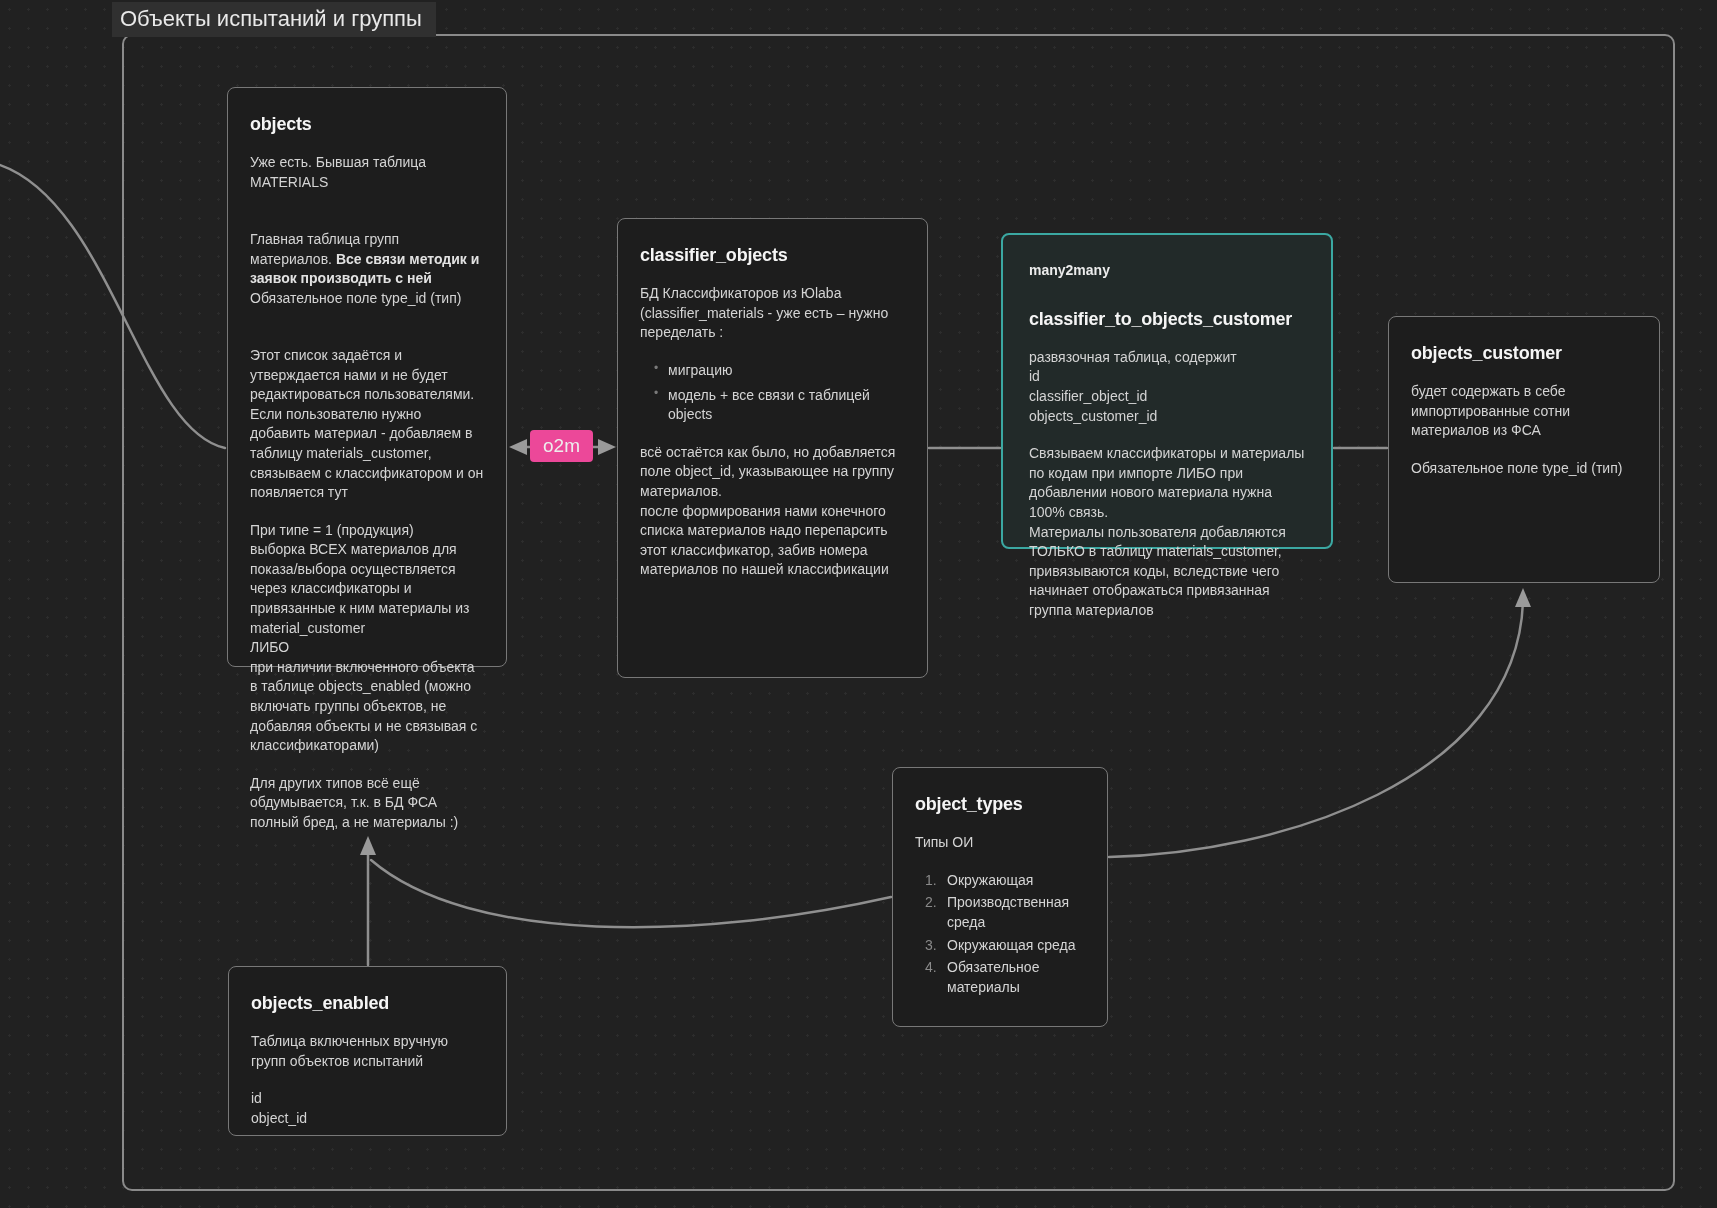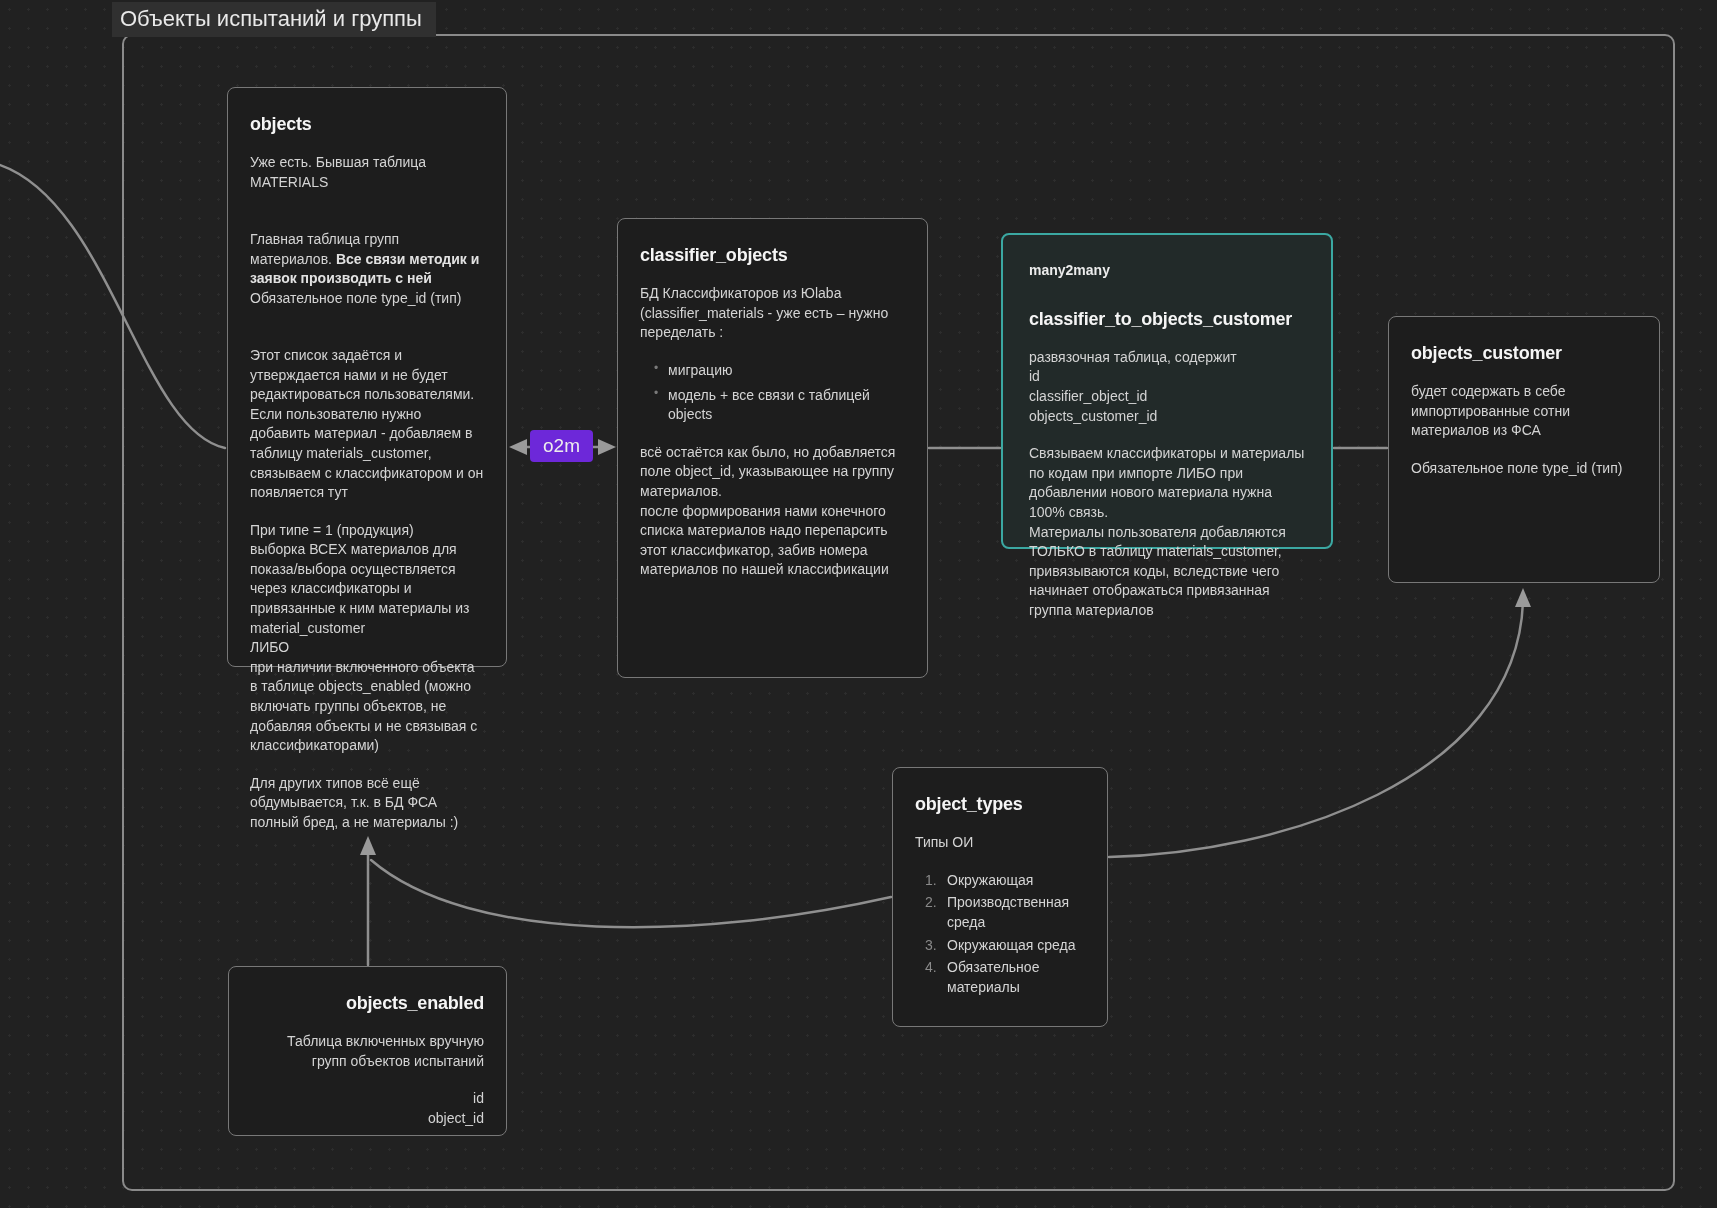--- a/index.html
+++ b/index.html
@@ -40,30 +40,30 @@
   .card.teal{border:2px solid #3ba8a2;background:#222a29;}
   .tag{font-weight:bold;font-size:14px;color:#ececec;margin:2px 0 26px;}
   ul.bullets{list-style:none;margin:0 0 18px;padding:0 0 0 14px;}
   ul.bullets li{position:relative;padding-left:14px;margin-bottom:5px;white-space:pre-line;}
   ul.bullets li::before{content:"•";position:absolute;left:0;top:-1px;color:#7a7a7a;font-size:12px;}
   ol.nums{list-style:none;margin:0;padding:0 0 0 10px;counter-reset:n;}
   ol.nums li{position:relative;padding-left:22px;margin-bottom:3px;counter-increment:n;}
   ol.nums li::before{content:counter(n) ".";position:absolute;left:0;color:#8a8a8a;}
   .edge-label{
     position:absolute;left:530px;top:430px;z-index:3;
-    background:#6d28d9;color:#ededed;font-size:19px;line-height:32px;
+    background:#ec4899;color:#ededed;font-size:19px;line-height:32px;
     padding:0 13px;border-radius:4px;
   }
   
   #card-objects{left:227px;top:68px;width:280px;height:580px;margin-top:19px;}
   #card-classifier{left:617px;top:218px;width:311px;height:460px;}
   #card-c2oc{left:1001px;top:233px;width:332px;height:316px;padding:24px 26px;}
   #card-objects-customer{left:1388px;top:316px;width:272px;height:267px;}
   #card-object-types{left:892px;top:767px;width:216px;height:260px;}
-  #card-objects-enabled{left:228px;top:966px;width:279px;height:170px;text-align:right;}
+  #card-objects-enabled{left:228px;top:966px;width:279px;height:170px;}
 </style>
 </head>
 <body>
 
 <div class="frame"></div>
 
 <div class="page-title">Объекты испытаний и группы</div>
 
 <svg class="edges" width="1717" height="1208">
   <path d="M -3 164 C 110 200, 140 430, 225 448"></path>

